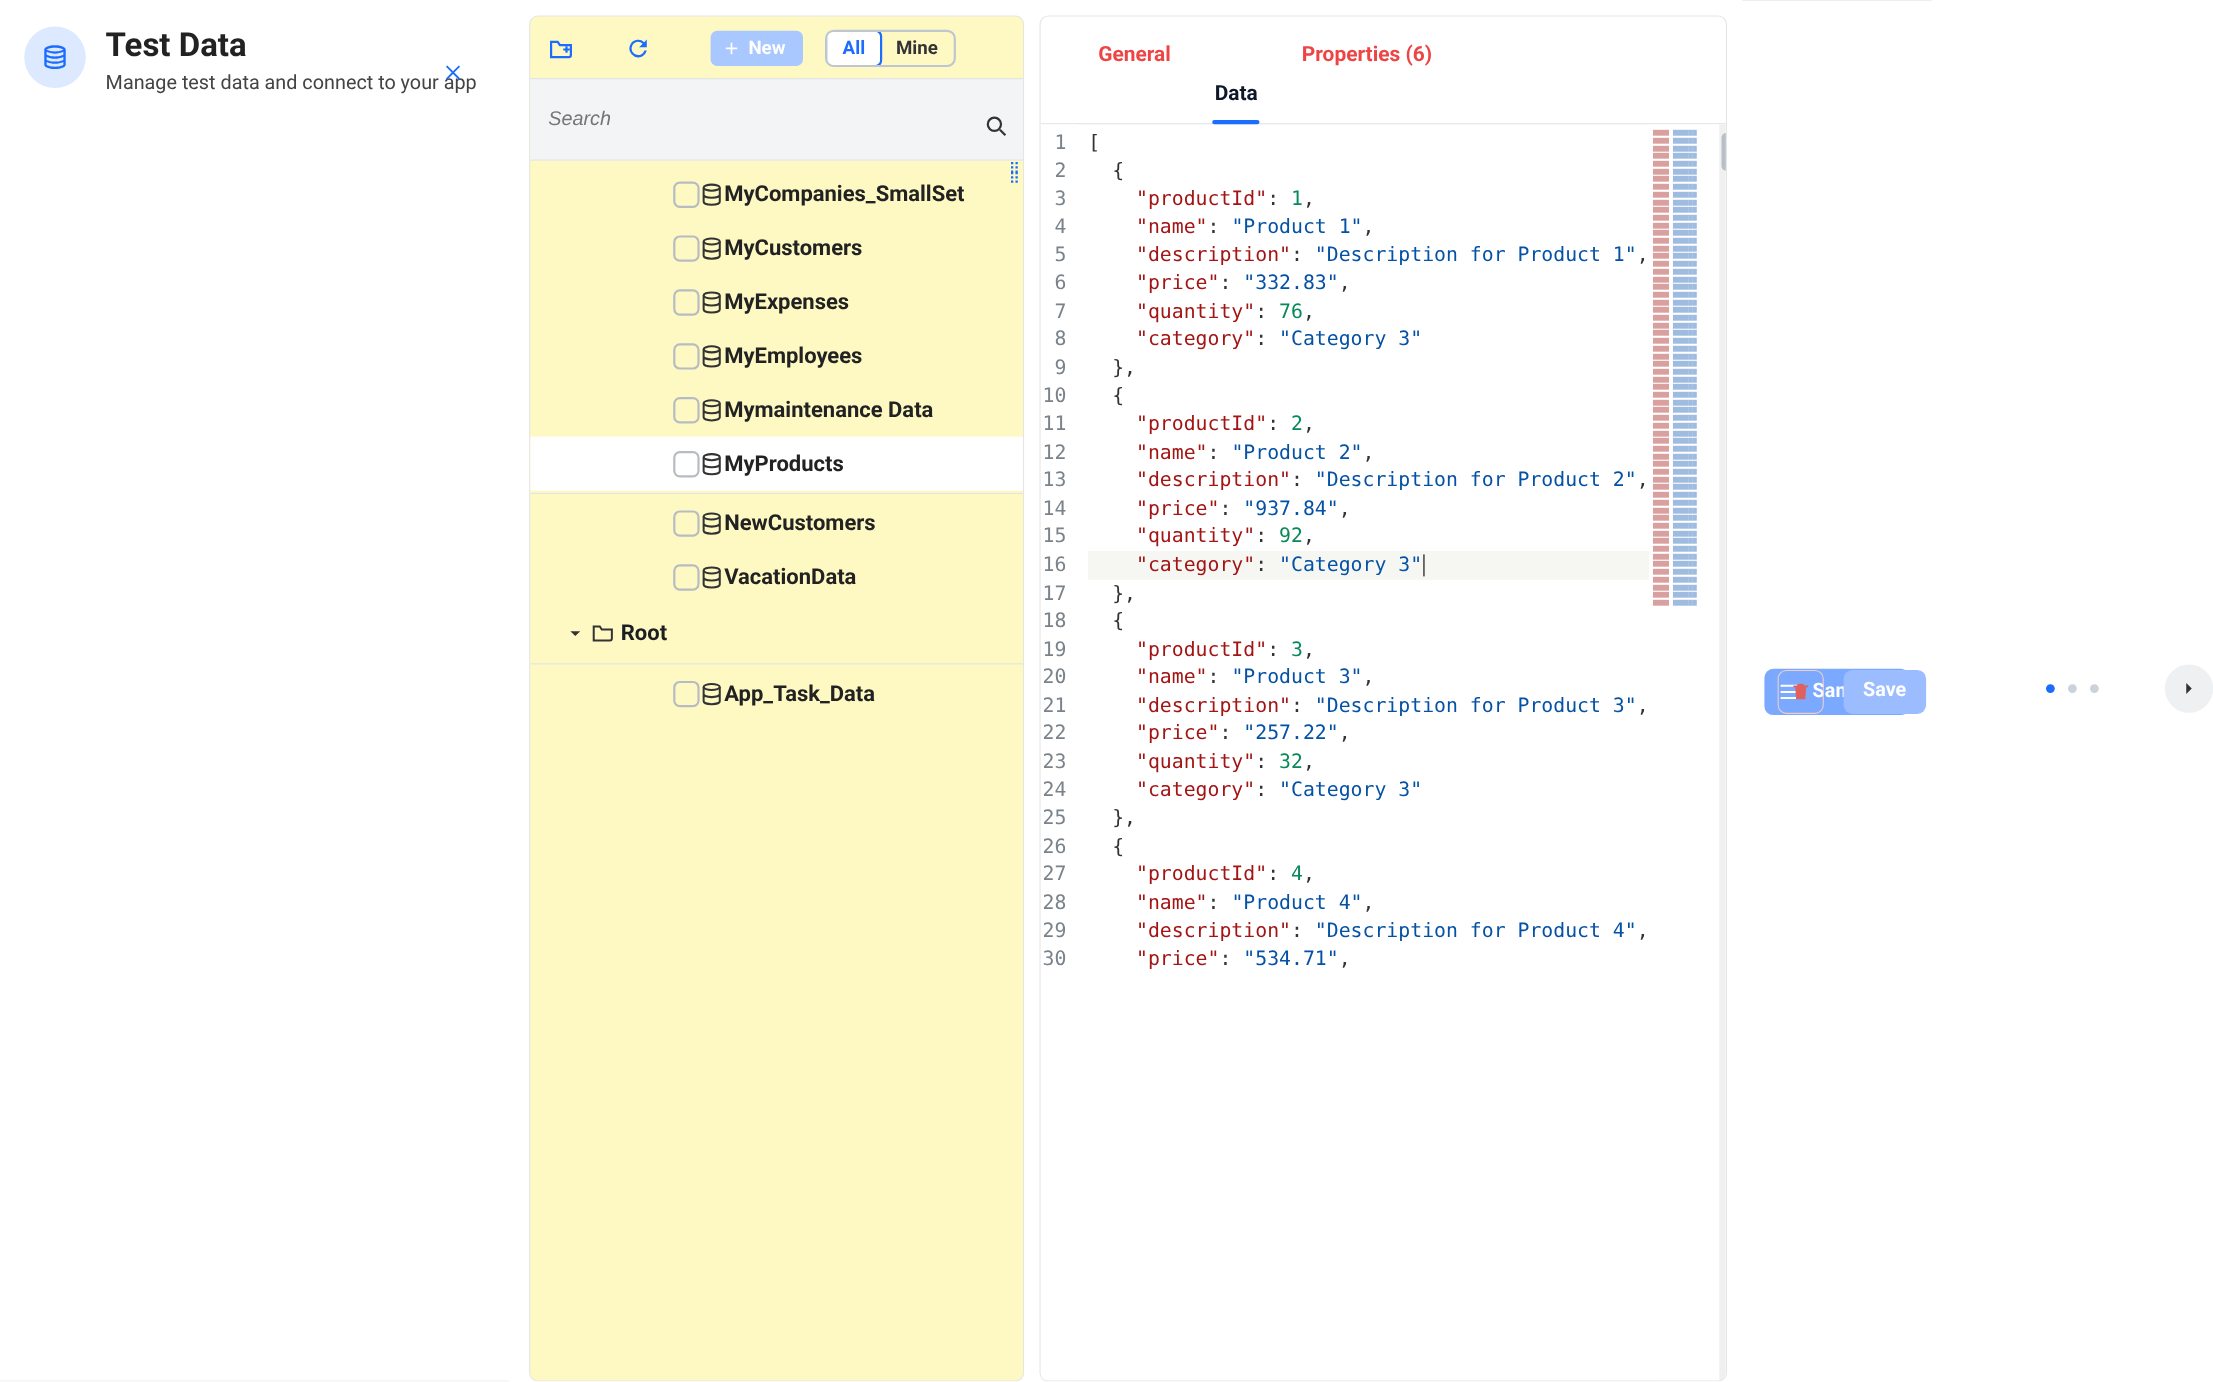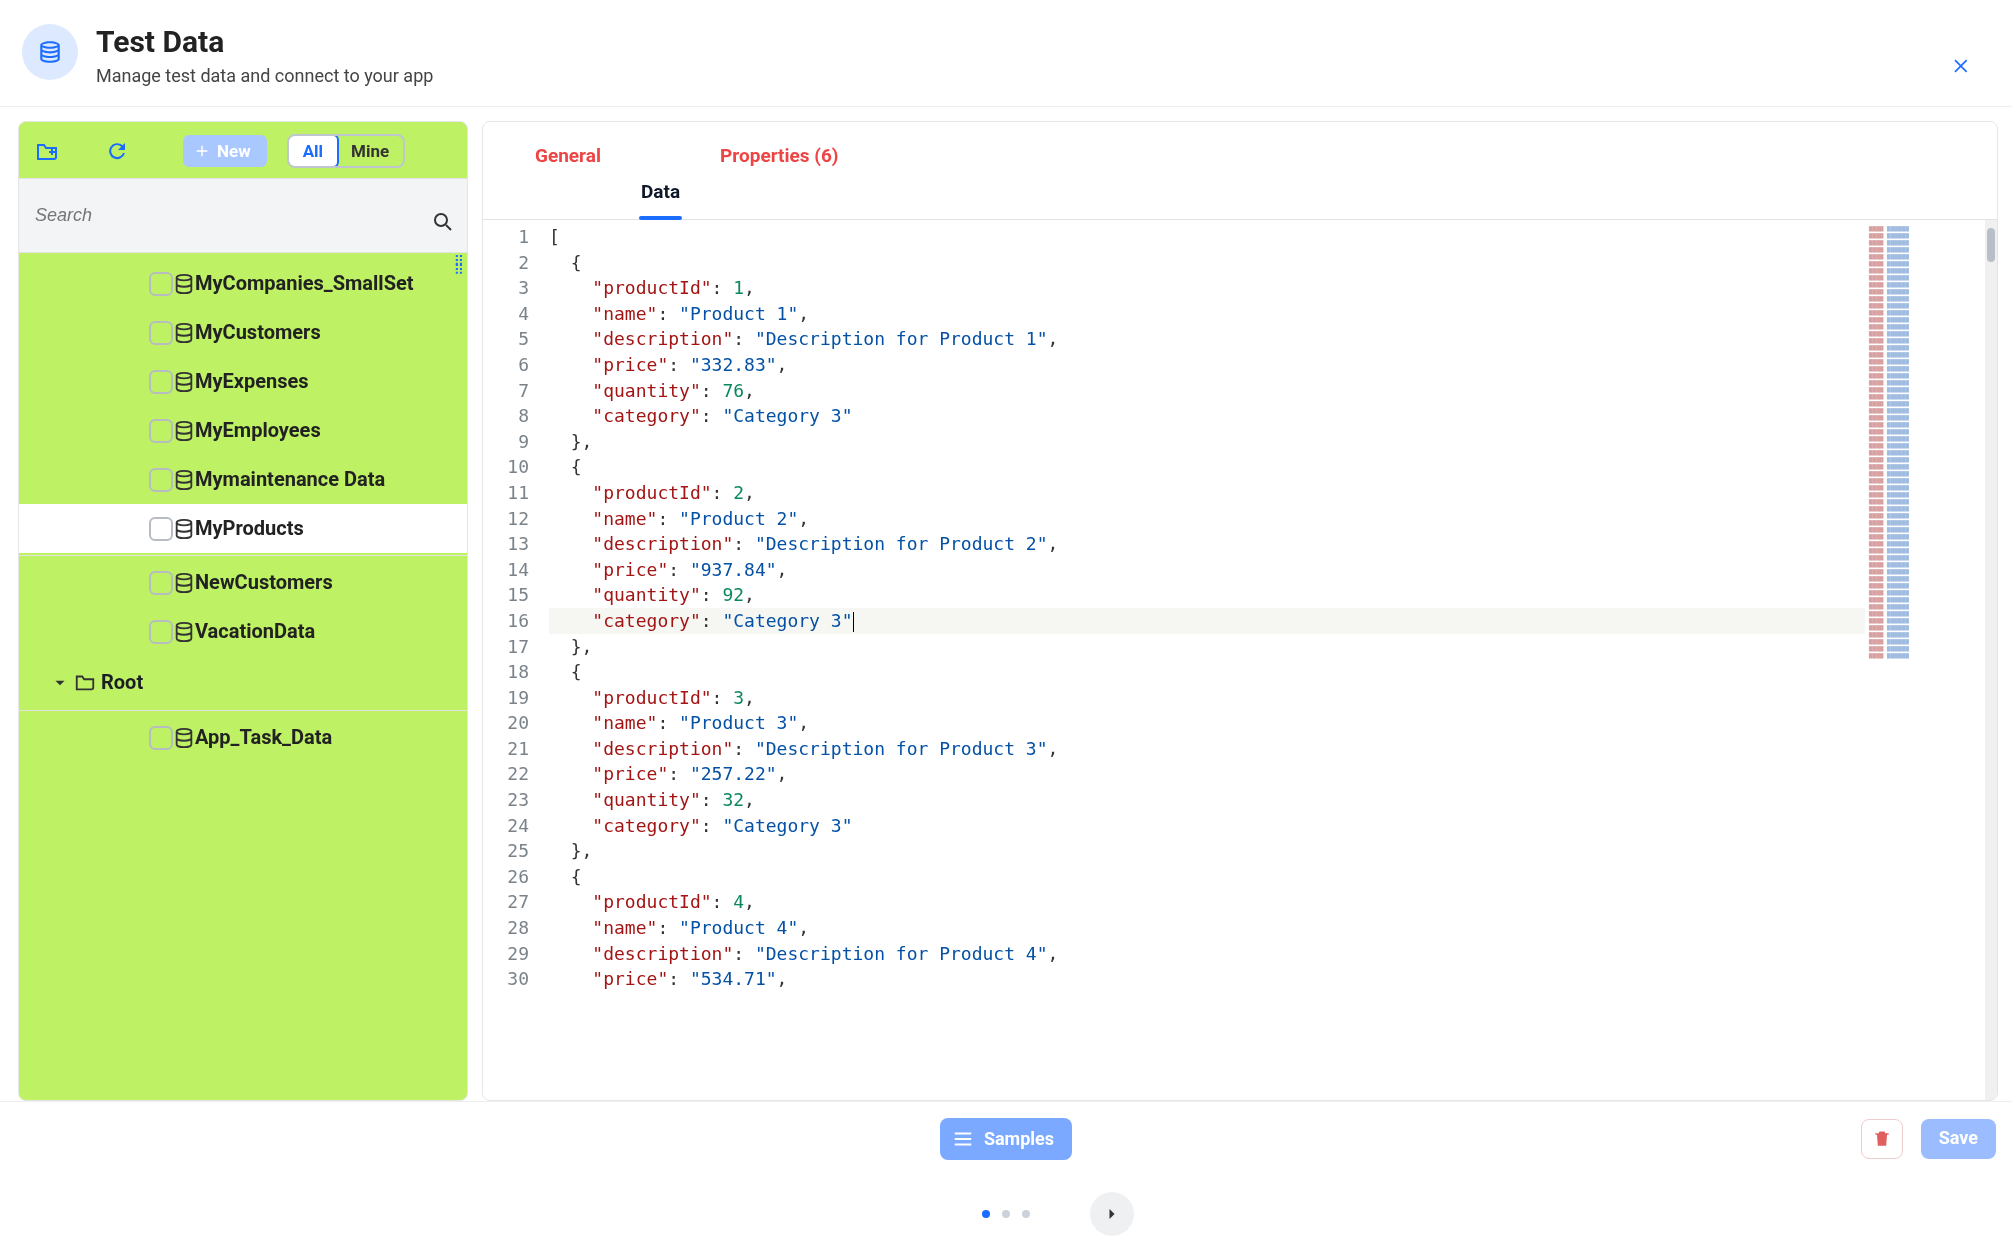--- a/index.html
+++ b/index.html
@@ -1,29 +1,29 @@
 <!DOCTYPE html>
 <html><head>
 <meta charset="utf-8">
 <style>
 * { box-sizing: border-box; margin: 0; padding: 0; }
 body { font-family: -apple-system, BlinkMacSystemFont, "Segoe UI", Roboto, sans-serif; background: #fff; color: #1b1f23; font-size: 14px; }
 
-.app { width: 2012px; height: 1256px; display: flex; flex-direction: column; }
+.app { width: 2012px; height: 1256px; display: flex; }
 
 .header { display: flex; align-items: flex-start; padding: 24px 30px 20px 22px; gap: 18px; border-bottom: 1px solid #eee; position: relative; }
 .header-icon-wrap { width: 56px; height: 56px; flex-shrink: 0; border-radius: 50%; background: #dde9ff; display: flex; align-items: center; justify-content: center; }
 .header-icon-wrap svg { width: 26px; height: 26px; fill: #1b6dff; }
 .header-titles h1 { font-size: 30px; font-weight: 700; color: #222; }
 .header-titles p { font-size: 18px; color: #444; margin-top: 6px; }
 .close-btn { position: absolute; top: 52px; right: 36px; width: 28px; height: 28px; display: flex; align-items: center; justify-content: center; cursor: pointer; color: #1b6dff; font-size: 24px; font-weight: 700; }
 
 .body { flex: 1; display: flex; gap: 14px; padding: 14px 14px 0 18px; overflow: hidden; }
 
-.sidebar { width: 450px; flex-shrink: 0; background: #bef264; border: 1px solid #e5e5e5; border-radius: 8px; display: flex; flex-direction: column; overflow: hidden; }
+.sidebar { width: 450px; flex-shrink: 0; background: #fef9c3; border: 1px solid #e5e5e5; border-radius: 8px; display: flex; flex-direction: column; overflow: hidden; }
 .sidebar-toolbar { display: flex; align-items: center; gap: 12px; padding: 12px 14px 10px 14px; }
 .tb-btn { display: inline-flex; align-items: center; justify-content: center; cursor: pointer; }
 .icon-btn { width: 28px; height: 28px; color: #1b6dff; }
 .new-btn { background: #a9c8ff; color: #fff; font-weight: 700; font-size: 17px; padding: 6px 16px 6px 10px; border-radius: 6px; display: inline-flex; align-items: center; gap: 6px; margin-left: 40px; }
 .new-btn svg { width: 18px; height: 18px; fill: #fff; }
 .seg { display: inline-flex; border: 2px solid #bfc6cf; border-radius: 8px; overflow: hidden; margin-left: 8px; }
 .seg .seg-item { padding: 5px 14px; font-weight: 700; font-size: 17px; cursor: pointer; }
 .seg .seg-item.active { color: #1b6dff; border: 2px solid #1b6dff; border-radius: 6px; margin: -2px; background: #fff; }
 .seg .seg-item:not(.active) { color: #333; }
 
@@ -69,21 +69,21 @@
 .minimap { width: 120px; background: #fff; padding: 4px 4px; font-size: 6px; line-height: 7px; color: #bcc0c4; overflow: hidden; }
 .minimap .mm-line { white-space: nowrap; }
 .minimap .mk { color: #d9a0a0; }
 .minimap .ms { color: #9fbbe0; }
 .mm-scroll { width: 12px; background: #f0f0f0; position: relative; }
 .mm-scroll .thumb { position: absolute; top: 8px; left: 2px; width: 8px; height: 34px; background: #b9bfc6; border-radius: 4px; }
 
 .footer { display: flex; align-items: center; justify-content: center; padding: 16px 20px; border-top: 1px solid #eee; position: relative; }
 .samples-btn { background: #7aa9ff; color: #fff; font-weight: 700; font-size: 18px; padding: 10px 18px 10px 12px; border-radius: 8px; display: inline-flex; gap: 10px; cursor: pointer; }
 .samples-btn svg { width: 22px; height: 22px; fill: #fff; }
-.footer-right { position: absolute; right: 16px; top: 50%; transform: translateY(-50%); display: flex; gap: 18px; }
+.footer-right { position: absolute; right: 5px; top: 50%; transform: translateY(-50%); display: flex; gap: 18px; }
 .trash-btn { width: 42px; height: 40px; border: 1px solid #eecdcd; border-radius: 8px; display: flex; align-items: center; justify-content: center; cursor: pointer; }
 .trash-btn svg { width: 20px; height: 20px; fill: #e06060; }
 .save-btn { background: #9bbcff; color: #fff; font-weight: 700; font-size: 18px; padding: 8px 18px; border-radius: 8px; cursor: pointer; }
 
 .pager { display: flex; align-items: center; justify-content: center; gap: 10px; padding: 16px 0 20px 0; }
 .dots { display: flex; gap: 12px; align-items: center; }
 .dot { width: 8px; height: 8px; border-radius: 50%; background: #cbd2da; }
 .dot.active { background: #1b6dff; }
 .next-circle { width: 44px; height: 44px; border-radius: 50%; background: #eef0f2; display: flex; align-items: center; justify-content: center; margin-left: 50px; cursor: pointer; }
 .next-circle svg { width: 20px; height: 20px; fill: #333; }

